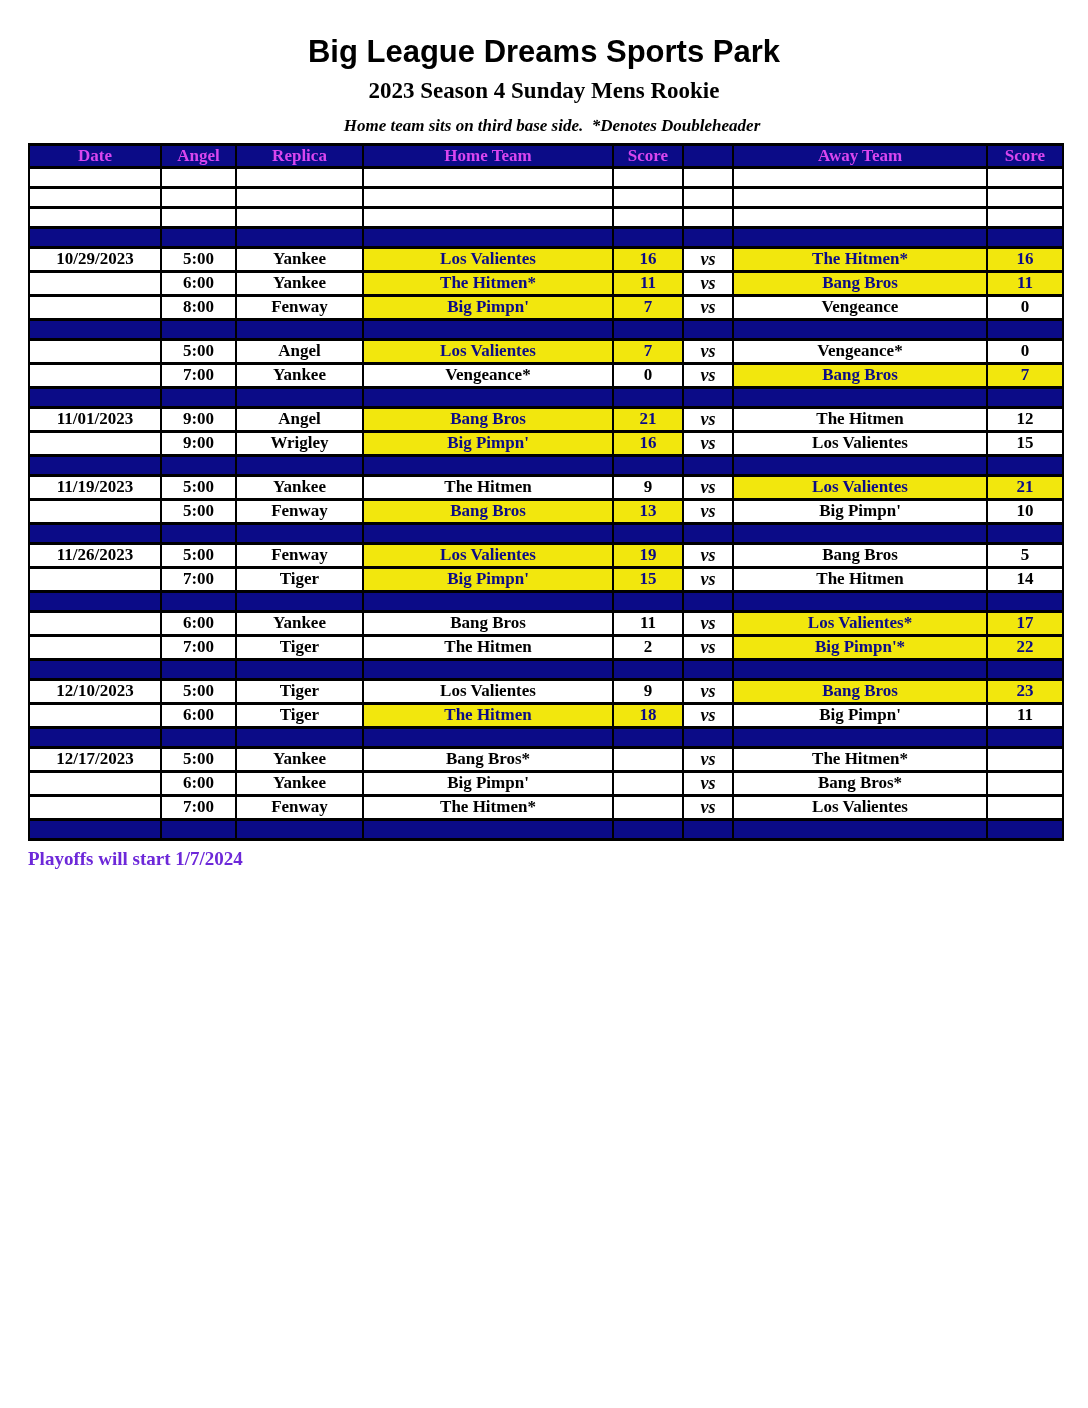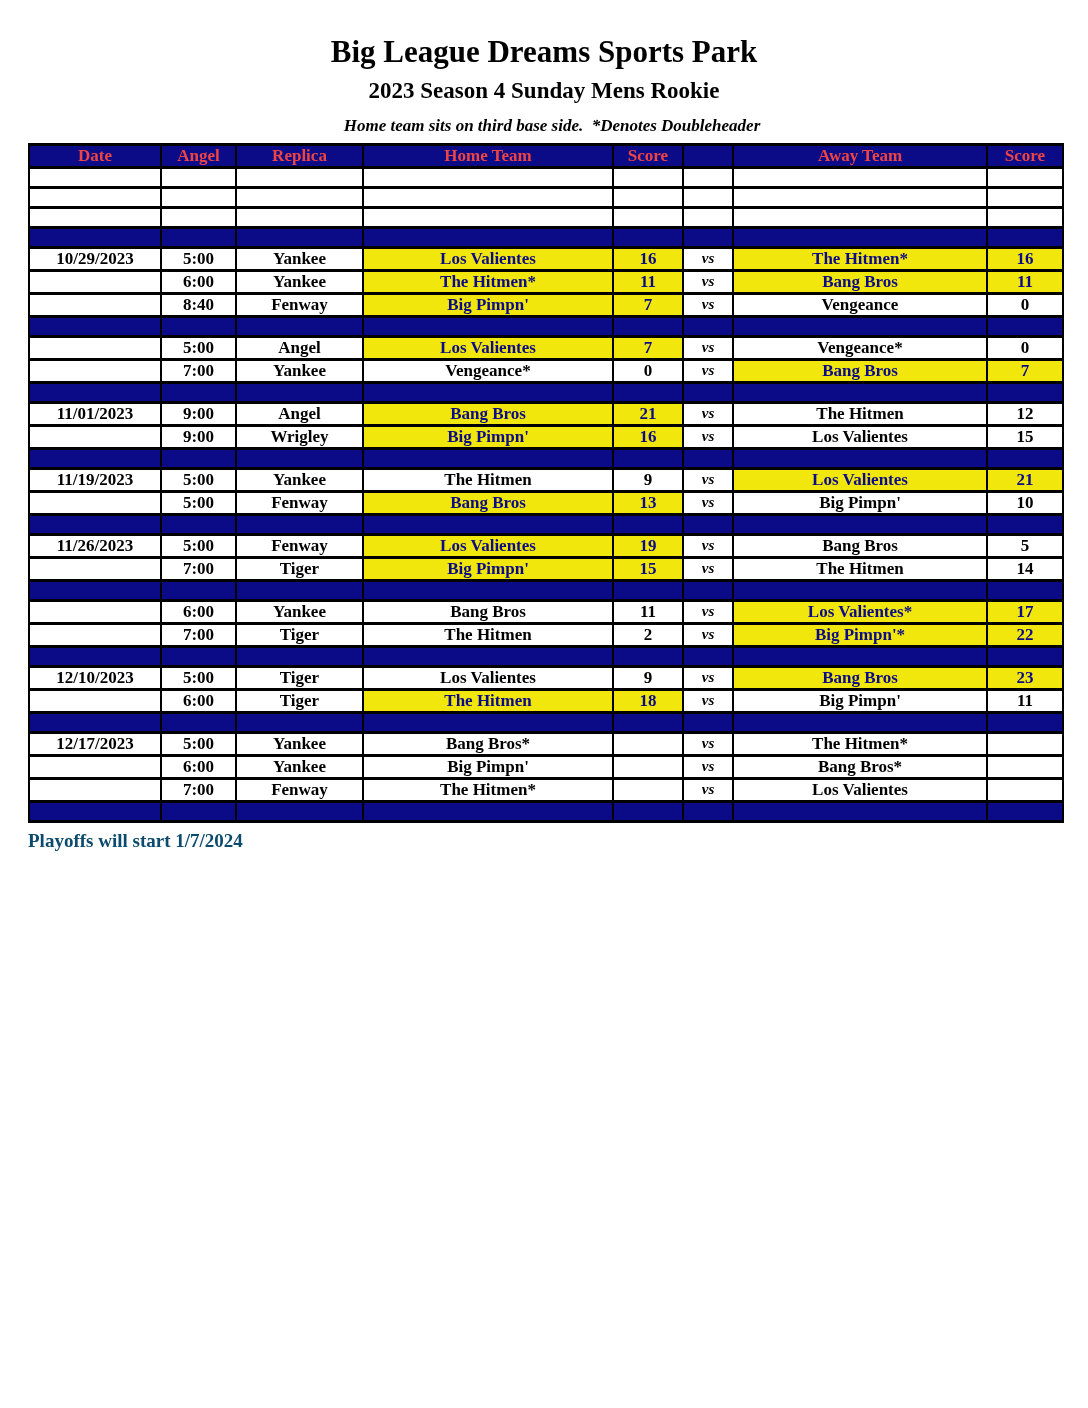--- a/index.html
+++ b/index.html
@@ -17,21 +17,21 @@
     height: 1408px;
     font-family: "Liberation Serif", serif;
     color: #000;
   }
   .page {
     padding-top: 34px;
   }
   .title {
     margin: 0;
     text-align: center;
-    font-family: Liberation Serif, serif;
+    font-family: Liberation Sans, sans-serif;
     font-weight: bold;
     font-size: 31px;
     line-height: 1.15;
     color: #000;
   }
   .subtitle {
     margin: 8px 0 0 0;
     text-align: center;
     font-family: "Liberation Serif", serif;
     font-weight: bold;
@@ -64,38 +64,38 @@
     font-family: "Liberation Serif", serif;
     font-weight: bold;
     font-size: 17px;
     text-align: center;
     vertical-align: middle;
     overflow: hidden;
     white-space: nowrap;
   }
   .schedule th {
     background: var(--navy);
-    color: #ef4444;
+    color: #d946ef;
   }
   .schedule td { background: #ffffff; color: #000; }
   .schedule tr.sep td { background: var(--navy); }
   .schedule td.hl {
     background: var(--yellow);
     color: var(--navy);
   }
   .schedule td.c-vs {
     font-style: italic;
-    font-size: 15px;
+    font-size: 18px;
   }
   .footer-note {
     margin: 7px 0 0 28px;
     font-family: "Liberation Serif", serif;
     font-weight: bold;
     font-size: 19px;
-    color: #0c4a6e;
+    color: #6d28d9;
   }
 </style>
 </head>
 <body>
 
 <div class="page">
 
   <h1 class="title">Big League Dreams Sports Park</h1>
   <h2 class="subtitle">2023 Season 4 Sunday Mens Rookie</h2>
   <div class="note">Home team sits on third base side.  *Denotes Doubleheader</div>
@@ -179,21 +179,21 @@
           <td>6:00</td>
           <td>Yankee</td>
           <td class="hl">The Hitmen*</td>
           <td class="hl">11</td>
           <td class="c-vs">vs</td>
           <td class="hl">Bang Bros</td>
           <td class="hl">11</td>
         </tr>
         <tr>
           <td></td>
-          <td>8:40</td>
+          <td>8:00</td>
           <td>Fenway</td>
           <td class="hl">Big Pimpn'</td>
           <td class="hl">7</td>
           <td class="c-vs">vs</td>
           <td>Vengeance</td>
           <td>0</td>
         </tr>
         <tr class="sep">
           <td></td>
           <td></td>

